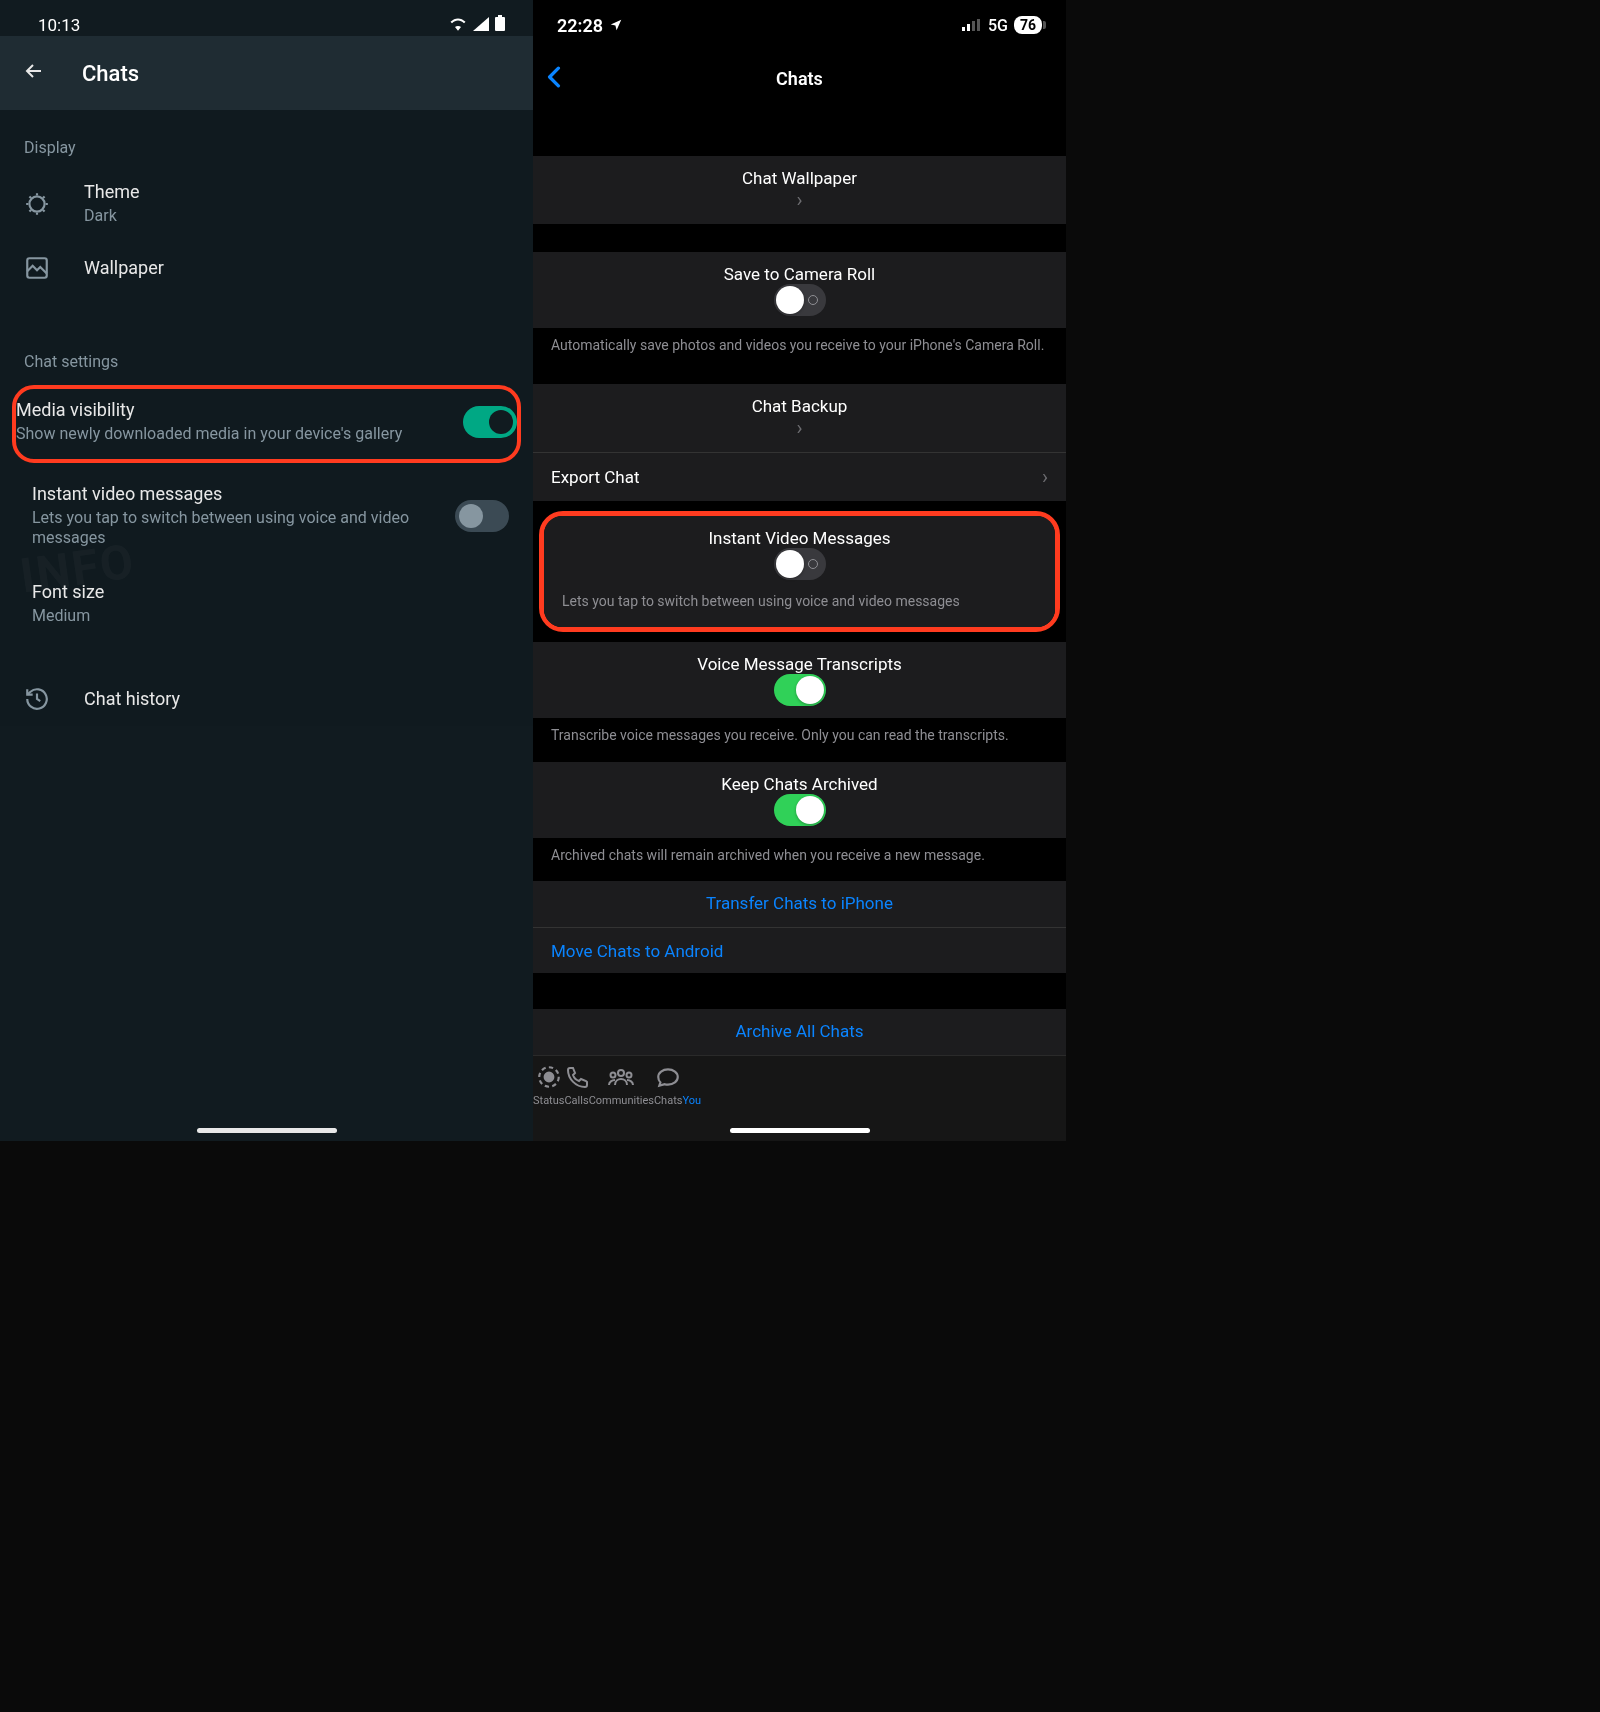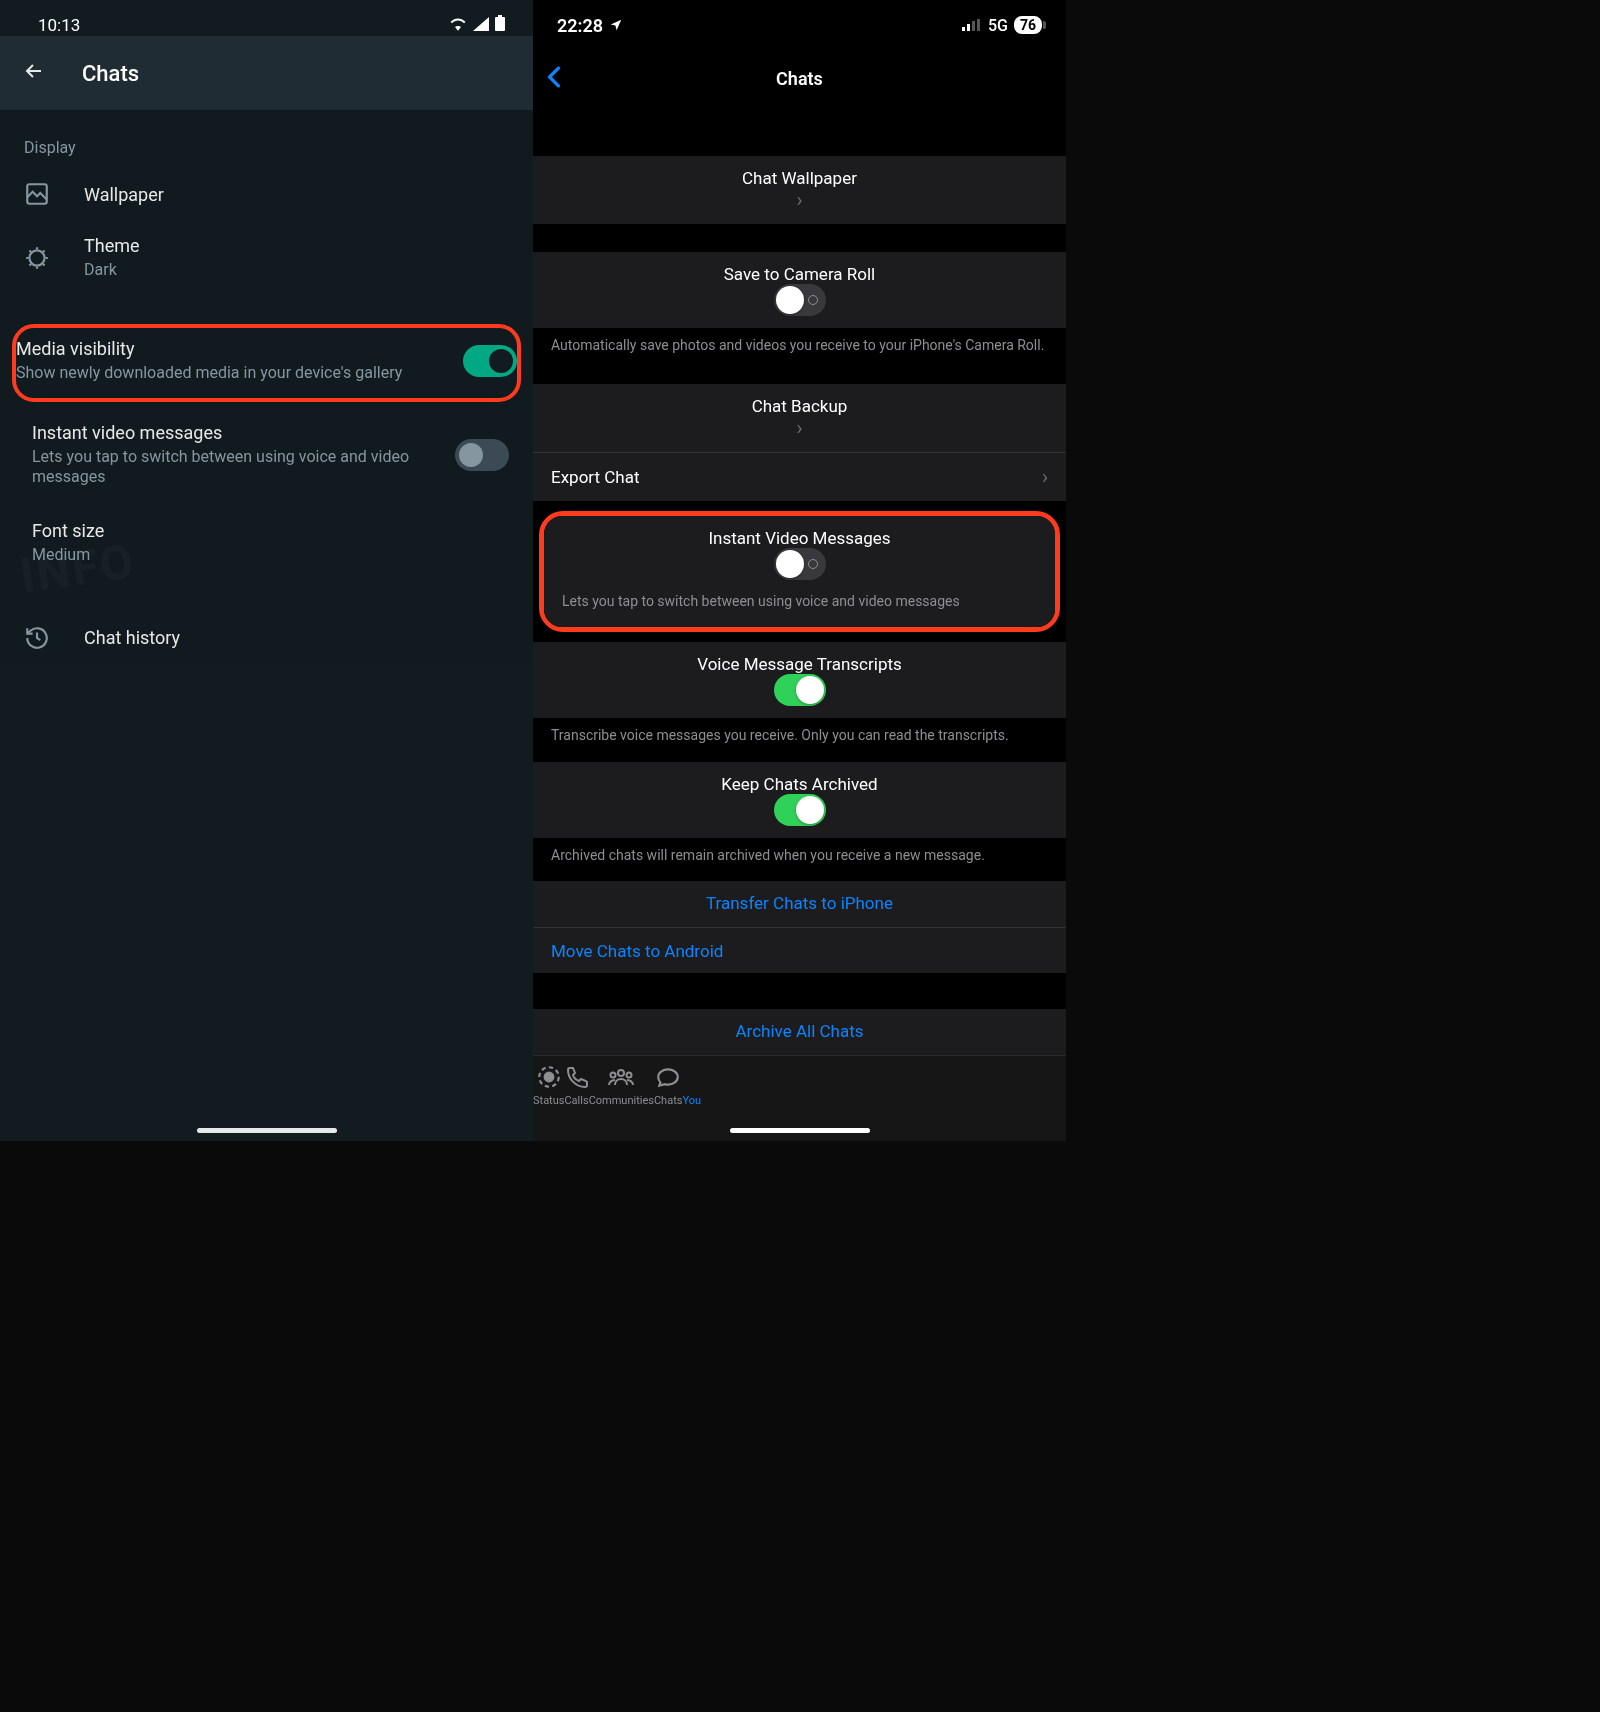--- a/index.html
+++ b/index.html
@@ -286,44 +286,45 @@
     </span>
     <span class="title">Chats</span>
   </div>
 
   <div class="and-content">
     <div class="and-section-header">Display</div>
 
     <div class="and-row">
       <span class="and-icon">
         <svg width="26" height="26" viewBox="0 0 24 24" fill="none" stroke="#8696a0" stroke-width="2">
-            <rect x="3" y="3" width="18" height="18" rx="2"></rect>
-            <path d="M3 15l5-5 4 4 3-3 6 6"></path>
+            <circle cx="12" cy="12" r="7"></circle>
+            <path d="M12 2v2M12 20v2M2 12h2M20 12h2M5 5l1.5 1.5M17.5 17.5L19 19M5 19l1.5-1.5M17.5 6.5L19 5"></path>
           </svg>
       </span>
       <div class="and-row-text">
-        <div class="label">Wallpaper</div>
+        <div class="label">Theme</div>
+        <div class="sub">Dark</div>
       </div>
     </div>
 
     <div class="and-row">
       <span class="and-icon">
         <svg width="26" height="26" viewBox="0 0 24 24" fill="none" stroke="#8696a0" stroke-width="2">
-            <circle cx="12" cy="12" r="7"></circle>
-            <path d="M12 2v2M12 20v2M2 12h2M20 12h2M5 5l1.5 1.5M17.5 17.5L19 19M5 19l1.5-1.5M17.5 6.5L19 5"></path>
+            <rect x="3" y="3" width="18" height="18" rx="2"></rect>
+            <path d="M3 15l5-5 4 4 3-3 6 6"></path>
           </svg>
       </span>
       <div class="and-row-text">
-        <div class="label">Theme</div>
-        <div class="sub">Dark</div>
+        <div class="label">Wallpaper</div>
       </div>
     </div>
 
     <div class="and-divider"></div>
 
+    <div class="and-section-header">Chat settings</div>
 
     <div class="and-highlight">
       <div style="display:flex;align-items:center">
         <div class="and-row-text" style="flex:1">
           <div class="label">Media visibility</div>
           <div class="sub">Show newly downloaded media in your device's gallery</div>
         </div>
         <div class="and-toggle on">
             <div class="knob"></div>
           </div>

